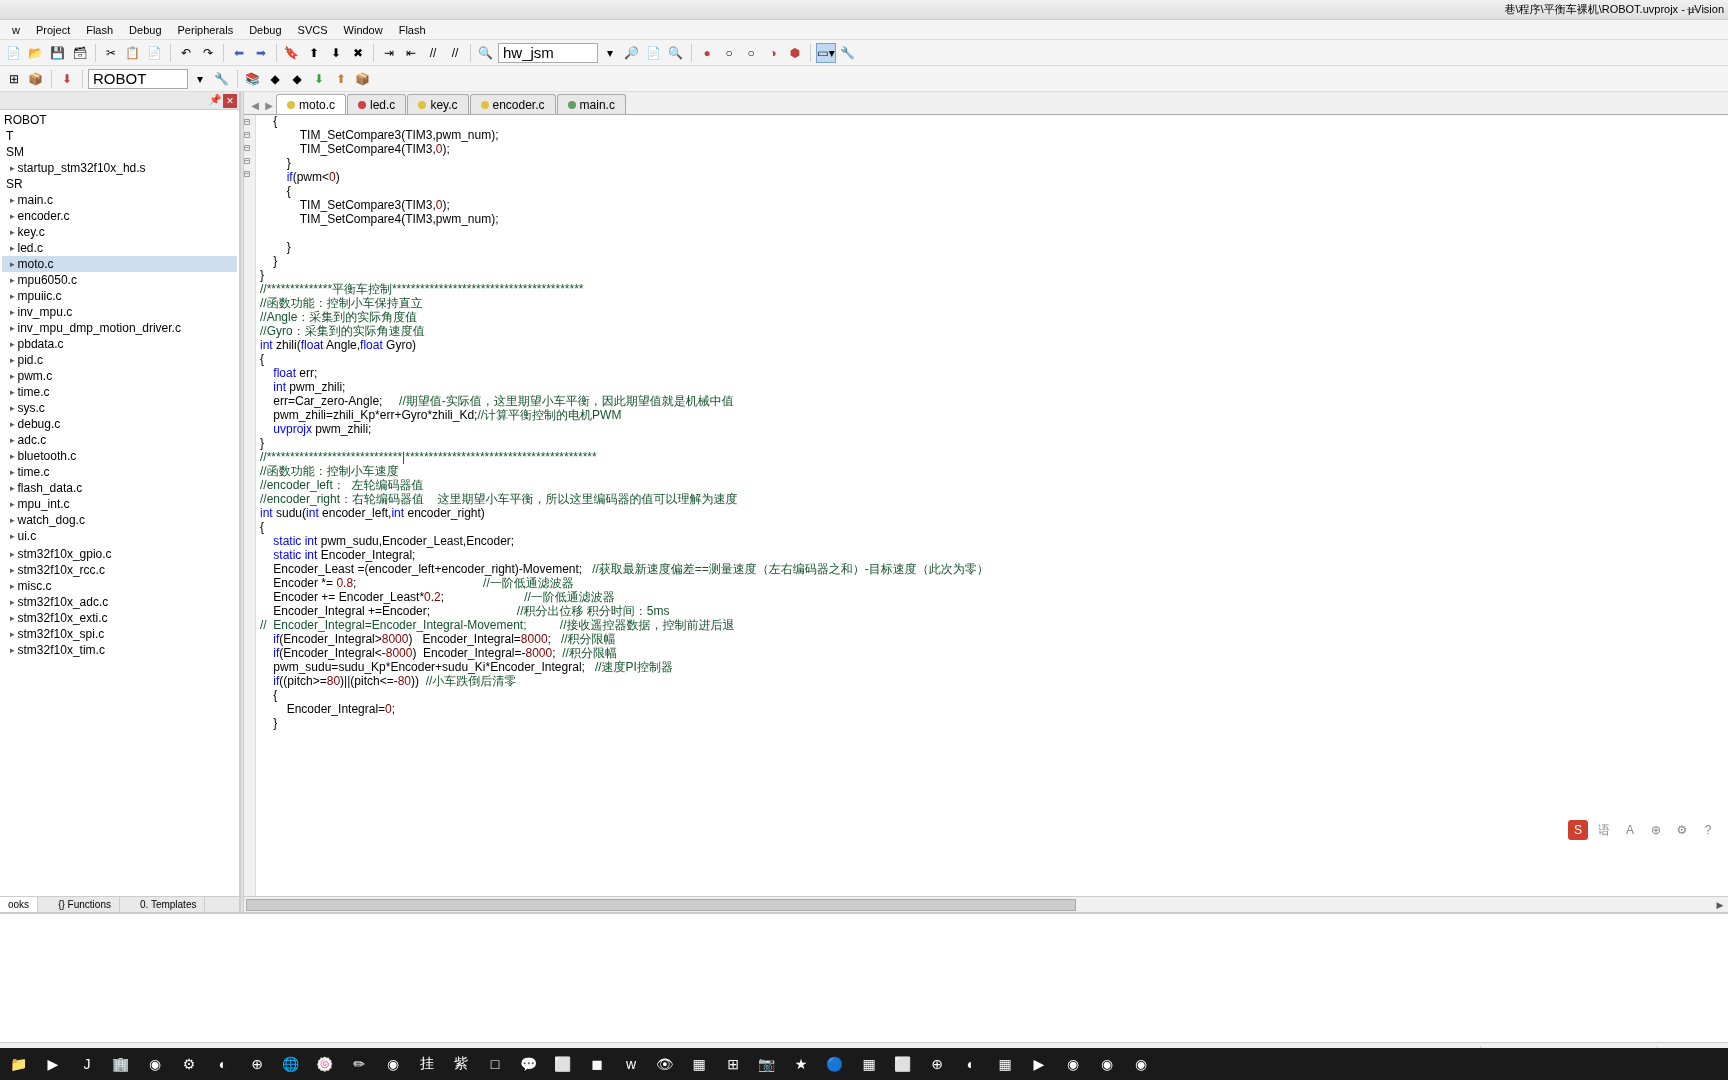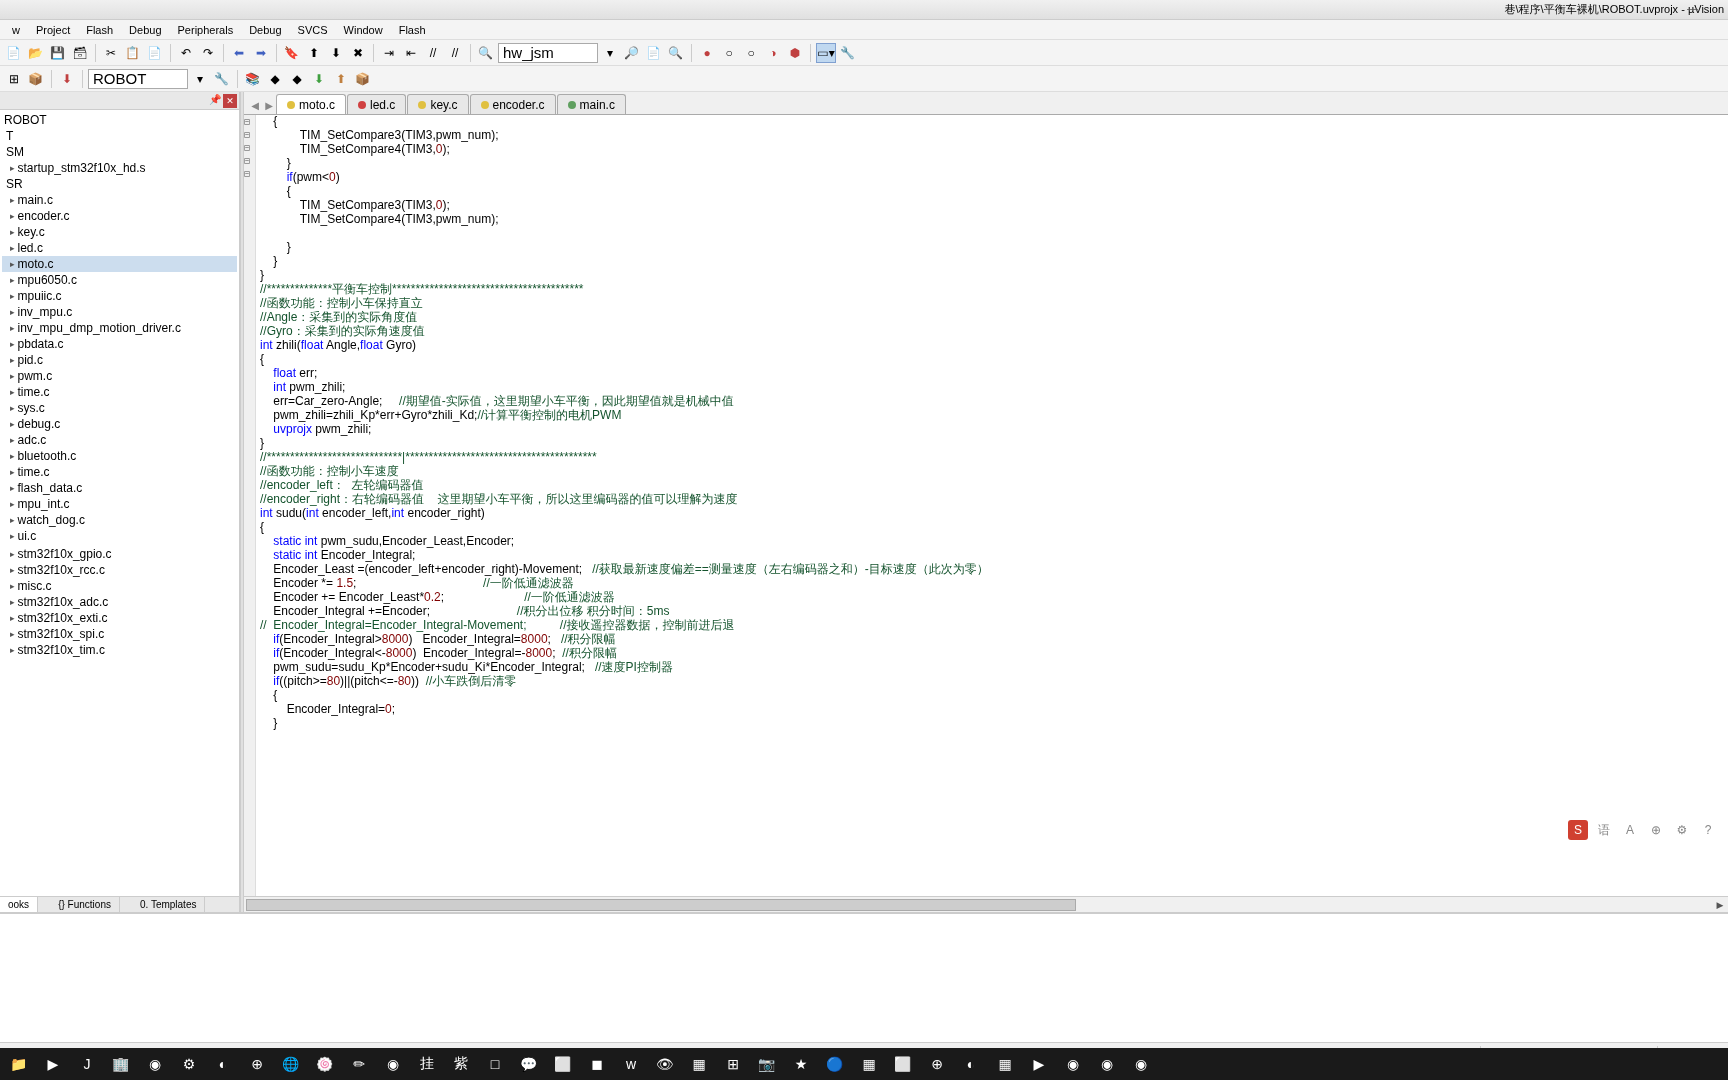--- a/index.html
+++ b/index.html
@@ -387,21 +387,21 @@
 <span class="n">}</span>
 <span class="c">//*****************************|*****************************************</span>
 <span class="c">//函数功能：控制小车速度</span>
 <span class="c">//encoder_left：  左轮编码器值</span>
 <span class="c">//encoder_right：右轮编码器值    这里期望小车平衡，所以这里编码器的值可以理解为速度</span>
 <span class="n"><span class="k">int</span> sudu(<span class="k">int</span> encoder_left,<span class="k">int</span> encoder_right)</span>
 <span class="n">{</span>
 <span class="n">    <span class="k">static</span> <span class="k">int</span> pwm_sudu,Encoder_Least,Encoder;</span>
 <span class="n">    <span class="k">static</span> <span class="k">int</span> Encoder_Integral;</span>
 <span class="n">    Encoder_Least =(encoder_left+encoder_right)-Movement;   </span><span class="c">//获取最新速度偏差==测量速度（左右编码器之和）-目标速度（此次为零）</span>
-<span class="n">    Encoder *= <span class="nm">1.5</span>;                                      </span><span class="c">//一阶低通滤波器</span>
+<span class="n">    Encoder *= <span class="nm">0.8</span>;                                      </span><span class="c">//一阶低通滤波器</span>
 <span class="n">    Encoder += Encoder_Least*<span class="nm">0.2</span>;                        </span><span class="c">//一阶低通滤波器</span>
 <span class="n">    Encoder_Integral +=Encoder;                          </span><span class="c">//积分出位移 积分时间：5ms</span>
 <span class="c">//  Encoder_Integral=Encoder_Integral-Movement;          //接收遥控器数据，控制前进后退</span>
 <span class="n">    <span class="k">if</span>(Encoder_Integral&gt;<span class="nm">8000</span>)   Encoder_Integral=<span class="nm">8000</span>;   </span><span class="c">//积分限幅</span>
 <span class="n">    <span class="k">if</span>(Encoder_Integral&lt;-<span class="nm">8000</span>)  Encoder_Integral=-<span class="nm">8000</span>;  </span><span class="c">//积分限幅</span>
 <span class="n">    pwm_sudu=sudu_Kp*Encoder+sudu_Ki*Encoder_Integral;   </span><span class="c">//速度PI控制器</span>
 <span class="n">    <span class="k">if</span>((pitch&gt;=<span class="nm">80</span>)||(pitch&lt;=-<span class="nm">80</span>))  </span><span class="c">//小车跌倒后清零</span>
 <span class="n">    {</span>
 <span class="n">        Encoder_Integral=<span class="nm">0</span>;</span>
 <span class="n">    }</span>

